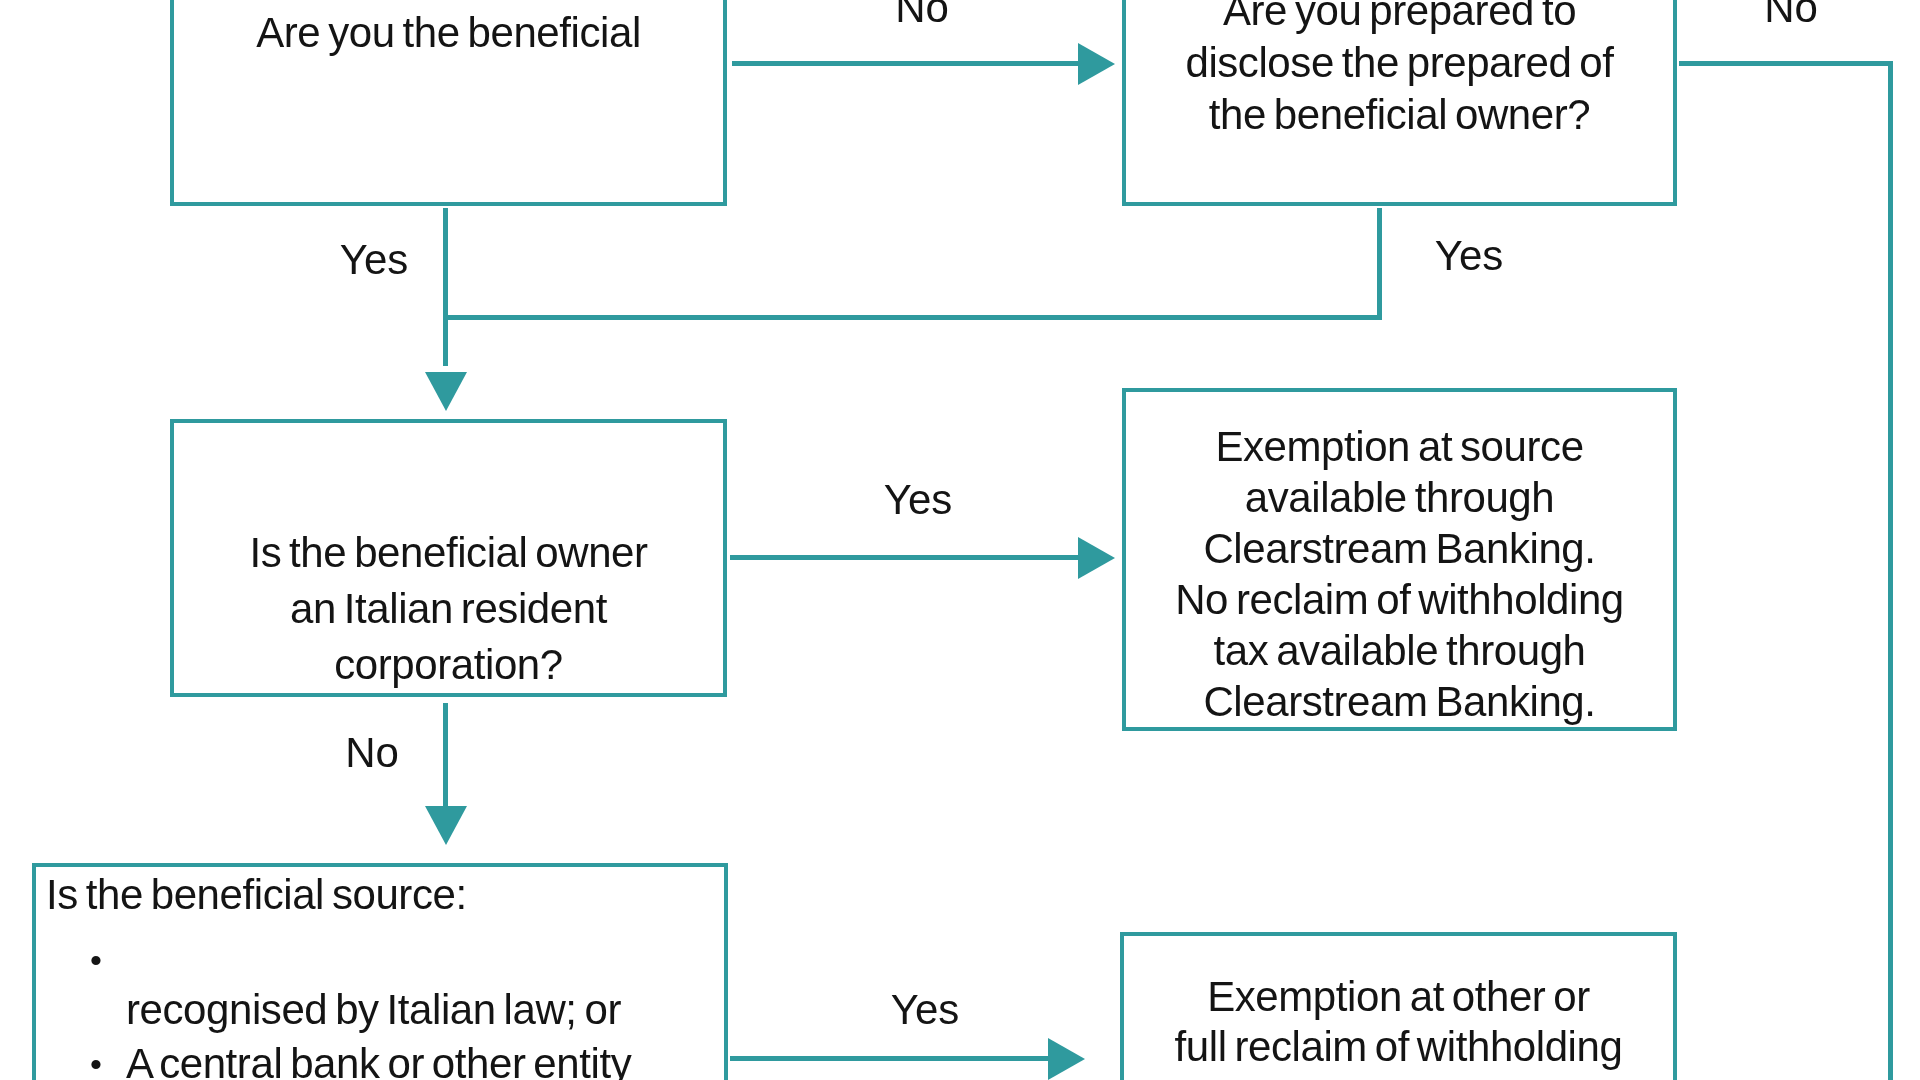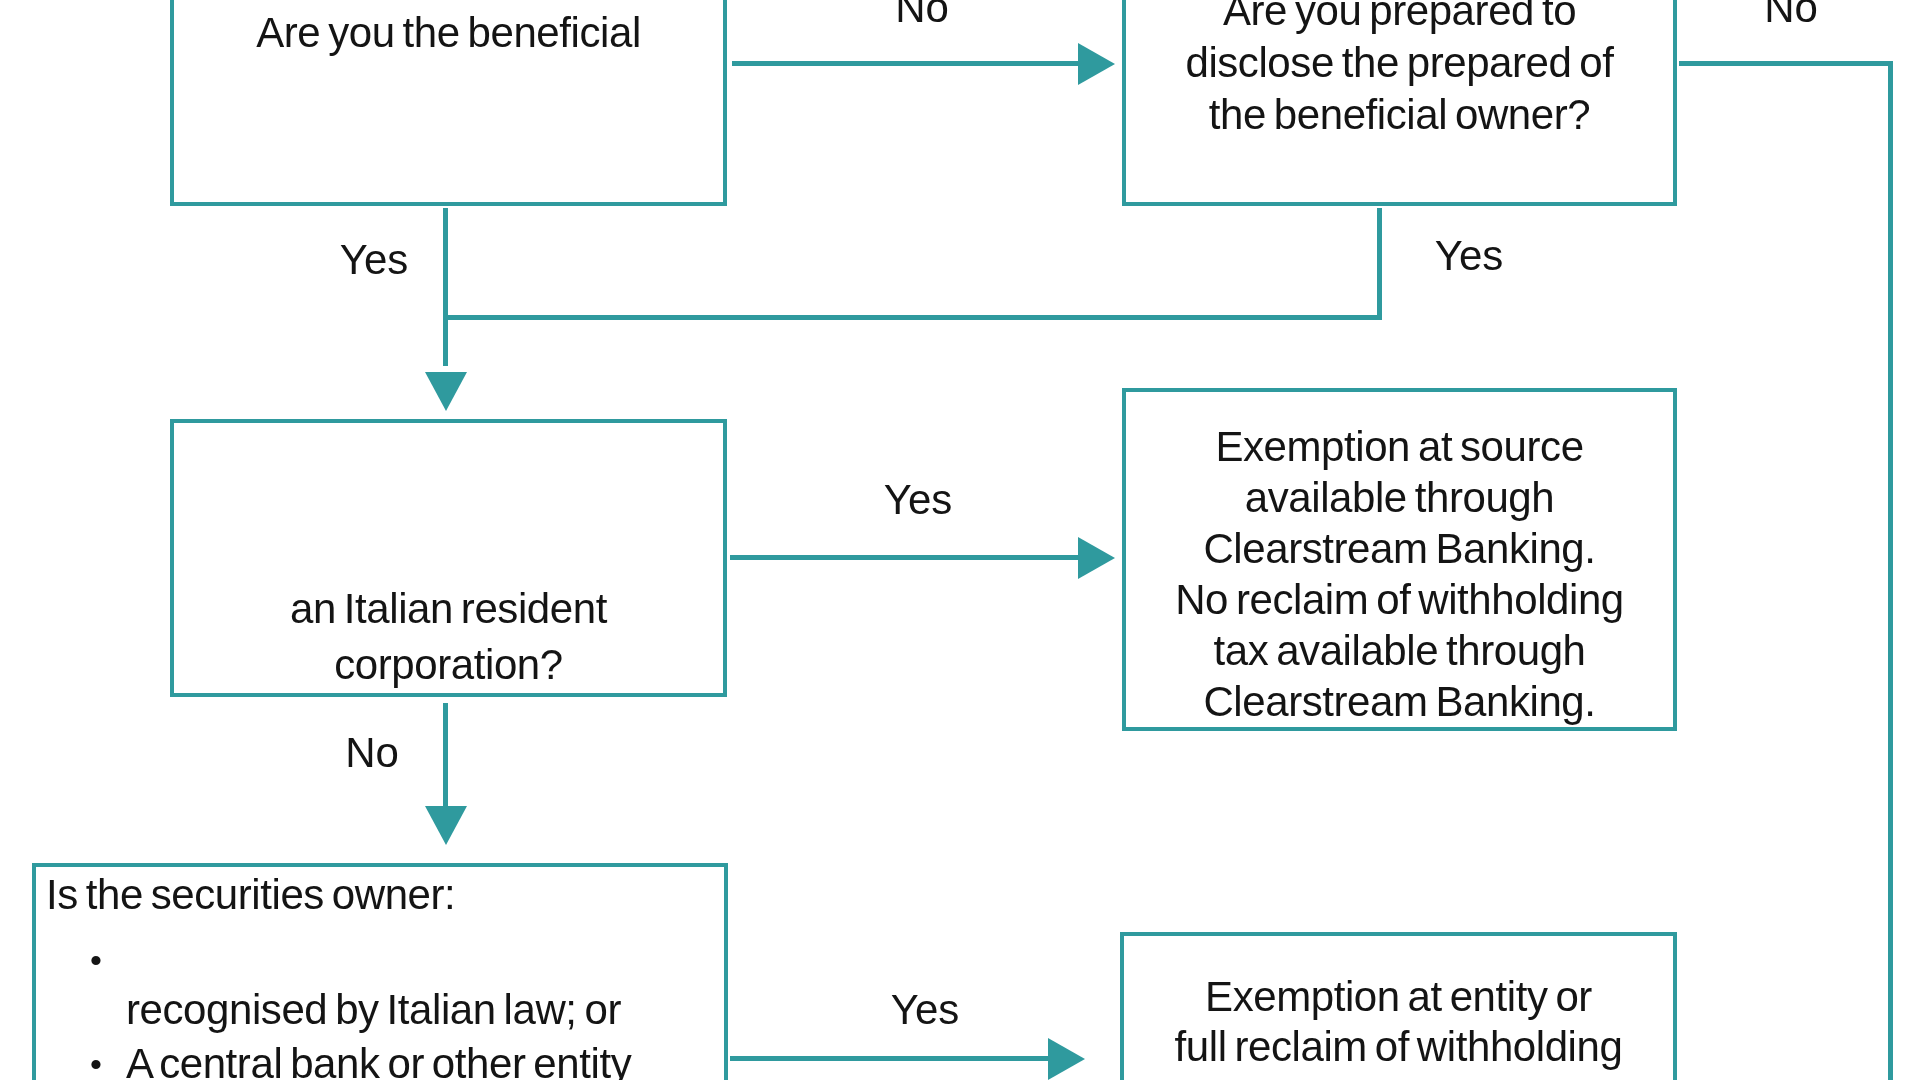--- a/index.html
+++ b/index.html
@@ -78,52 +78,53 @@
     <div class="tline">Are you the beneficial</div>
   </div>
 
   <div class="node center-text" style="left:1122px;top:-75px;width:555px;height:281px;padding-top:56px;">
     <div class="tline">Are you prepared to</div>
     <div class="tline">disclose the prepared of</div>
     <div class="tline">the beneficial owner?</div>
   </div>
 
   <div class="node center-text vcenter" style="left:170px;top:419px;width:557px;height:278px;line-height:56px;">
+    <div class="tline">Is the beneficial owner</div>
     <div class="tline">an Italian resident</div>
     <div class="tline">corporation?</div>
   </div>
 
   <div class="node center-text vcenter" style="left:1122px;top:388px;width:555px;height:343px;line-height:51px;">
     <div class="tline">Exemption at source</div>
     <div class="tline">available through</div>
     <div class="tline">Clearstream Banking.</div>
     <div class="tline">No reclaim of withholding</div>
     <div class="tline">tax available through</div>
     <div class="tline">Clearstream Banking.</div>
   </div>
 
   <div class="node" style="left:32px;top:863px;width:696px;height:290px;padding:2px 8px 0 10px;">
-    <div class="intro">Is the securities owner:</div>
+    <div class="intro">Is the beneficial source:</div>
     <div class="bullet-item" style="margin-top:14px;">
       <span class="dot">•</span>
       <span class="btext">
         <br>
         <span>recognised by Italian law; or</span>
       </span>
     </div>
     <div class="bullet-item" style="margin-top:4px;">
       <span class="dot">•</span>
       <span class="btext">
         <span>A central bank or other entity</span>
       </span>
     </div>
   </div>
 
   <div class="node center-text" style="left:1120px;top:932px;width:557px;height:230px;padding-top:36px;line-height:50px;">
-    <div class="tline">Exemption at entity or</div>
+    <div class="tline">Exemption at other or</div>
     <div class="tline">full reclaim of withholding</div>
     <div class="tline">tax available through</div>
   </div>
 
   <div class="cline" style="left:732px;top:61px;width:346px;height:5px;"></div>
   <div class="ah-right" style="left:1078px;top:43px;"></div>
   <div class="elabel" style="left:862px;top:-14px;">No</div>
 
   <div class="cline" style="left:1679px;top:61px;width:214px;height:5px;"></div>
   <div class="cline" style="left:1888px;top:61px;width:5px;height:1019px;"></div>

